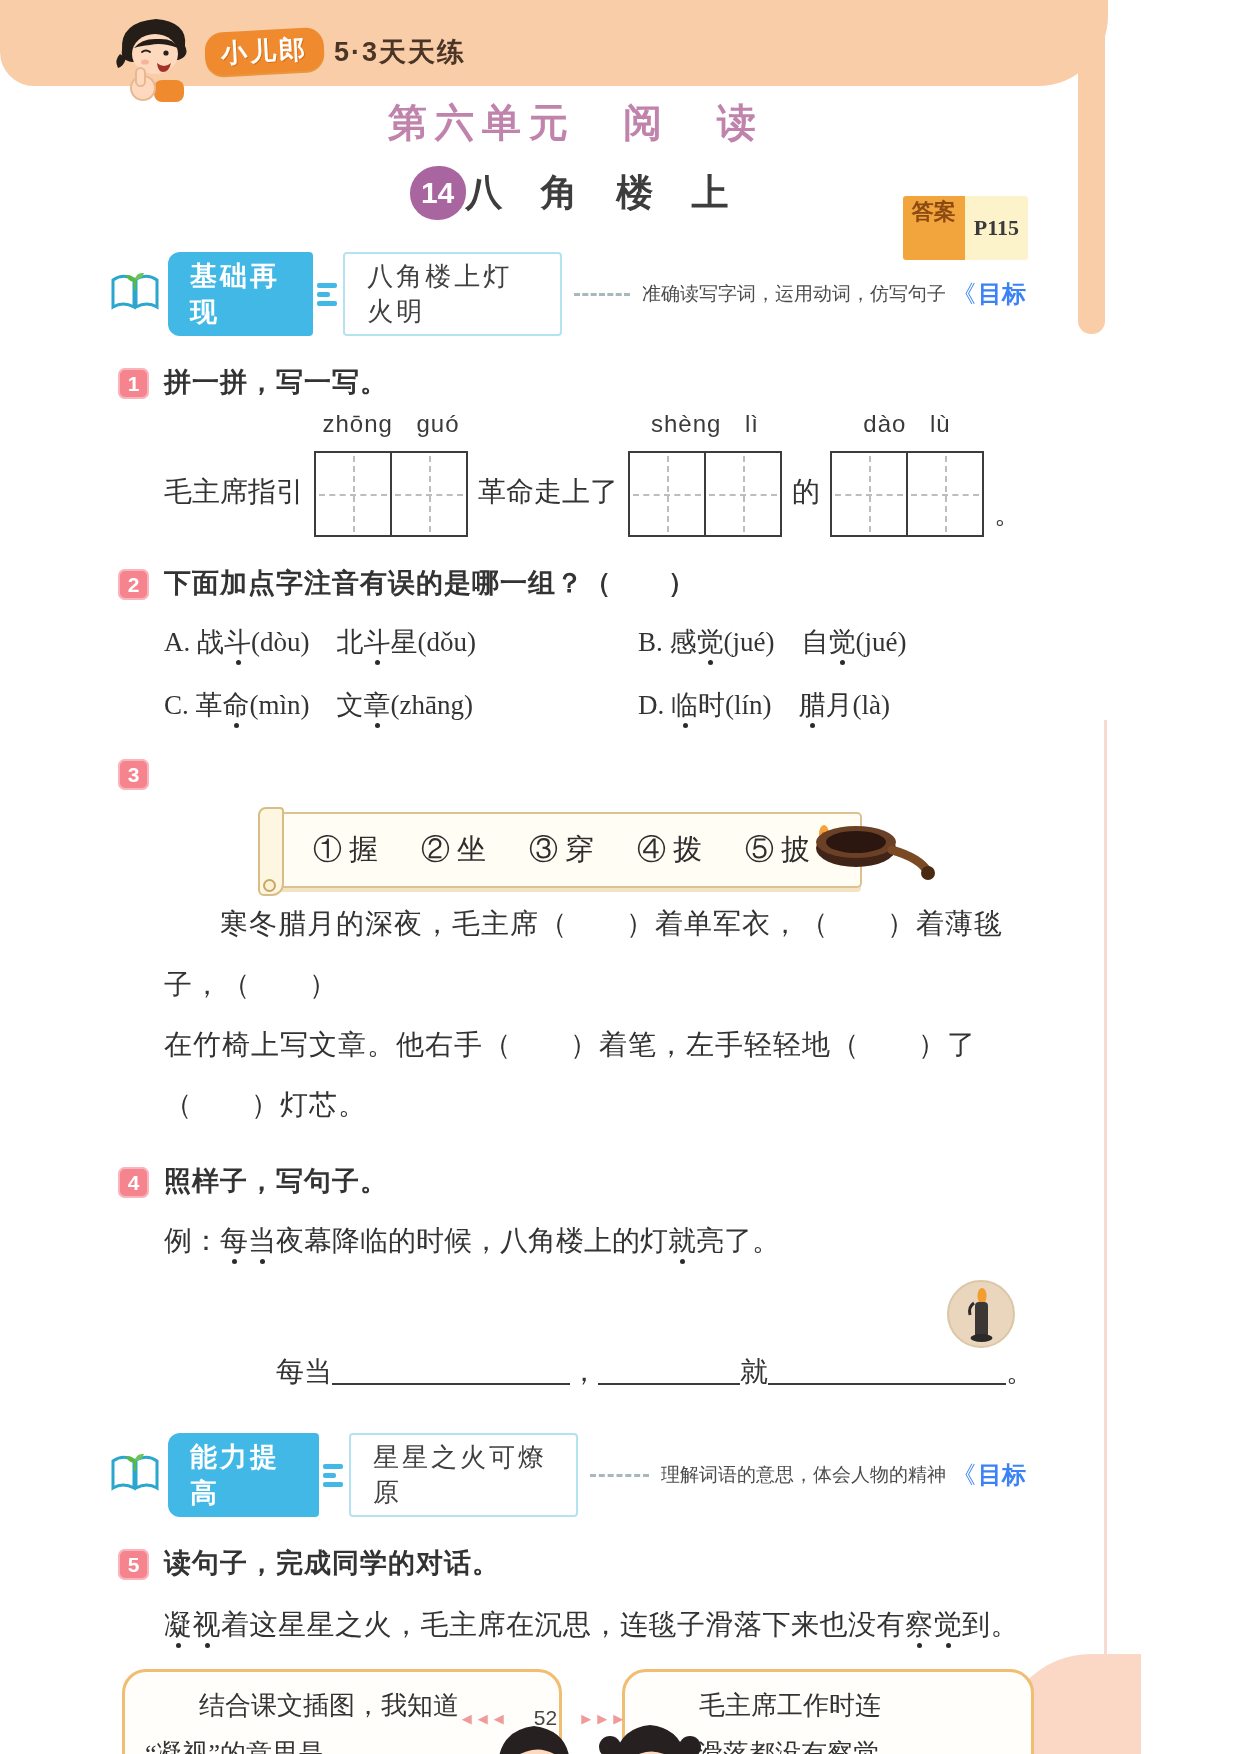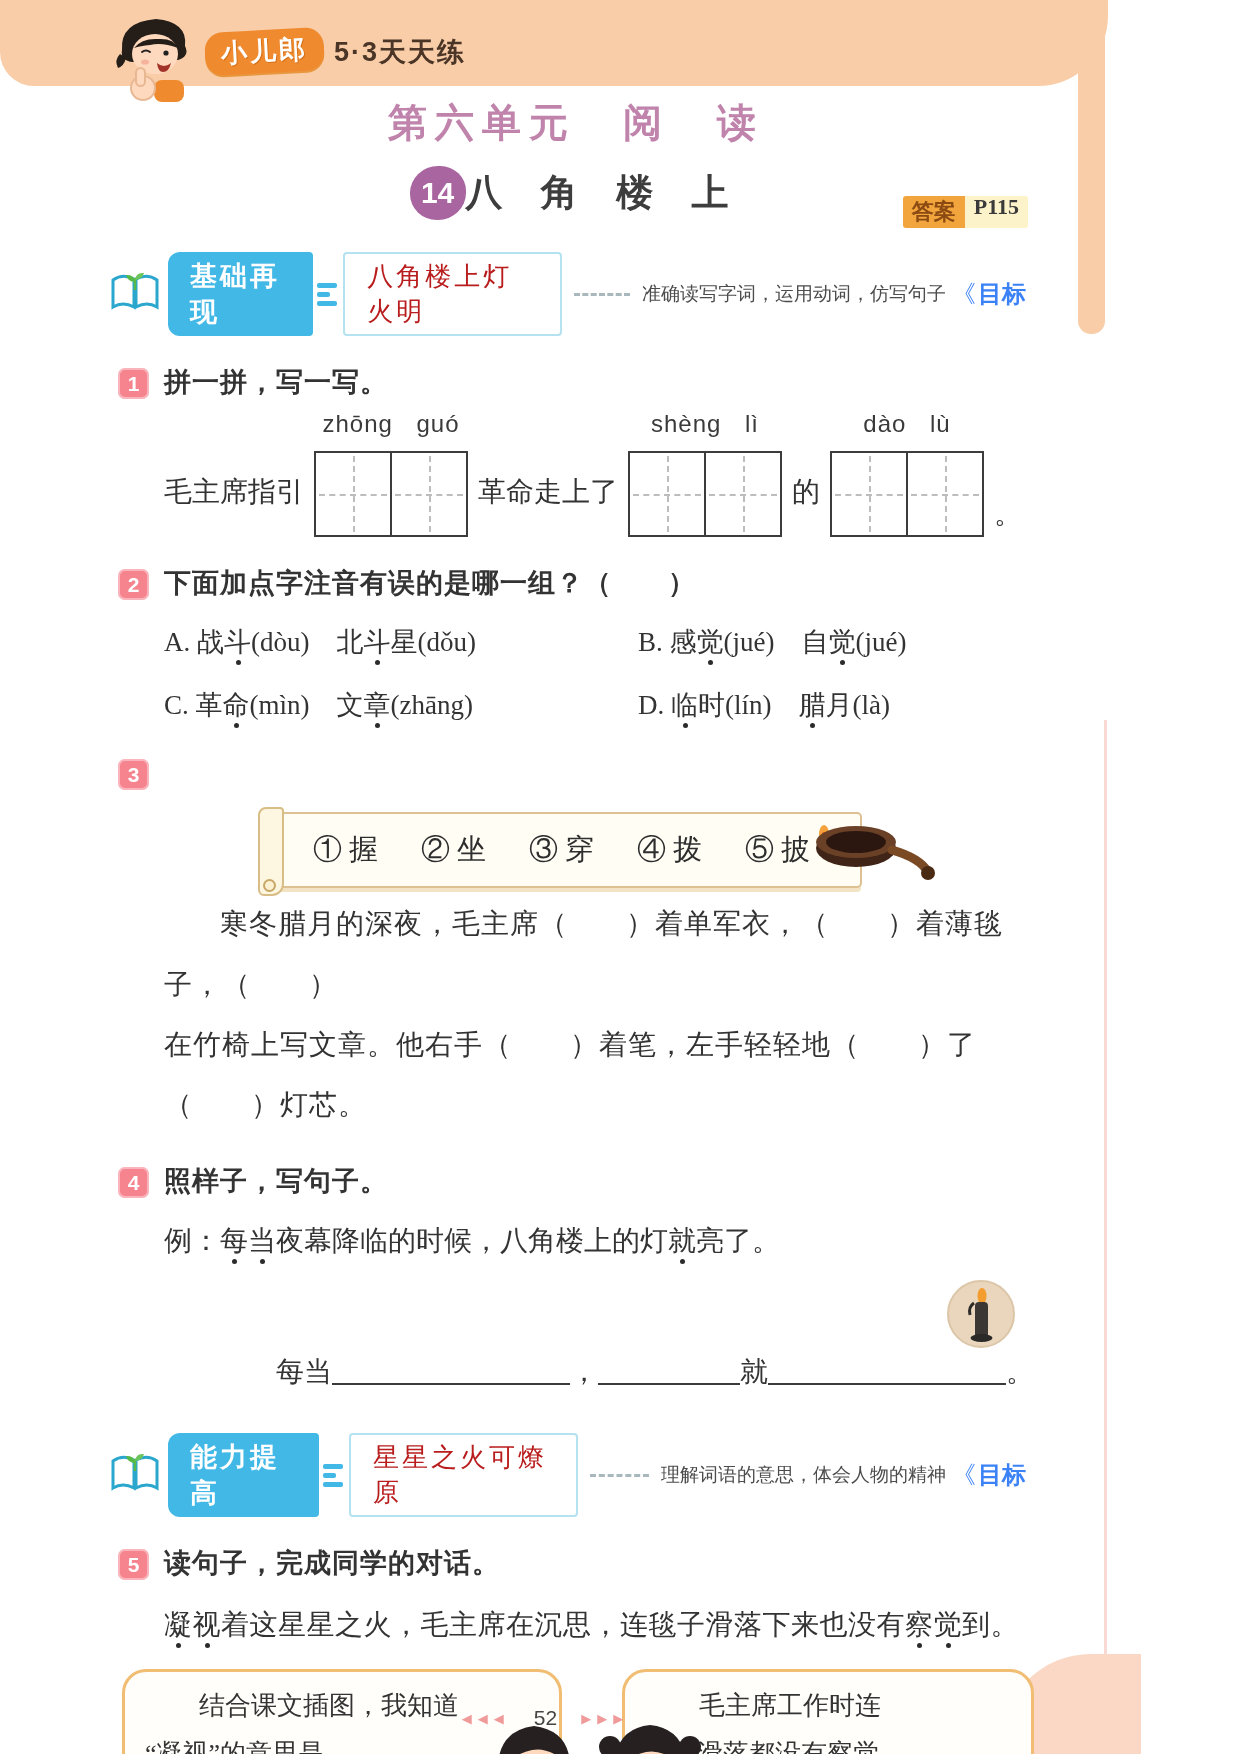--- a/index.html
+++ b/index.html
@@ -26,30 +26,30 @@
               font-family:"Liberation Sans","DejaVu Sans",sans-serif;}
   .lesson-row{position:relative;margin-top:16px;display:flex;justify-content:center;align-items:center;}
   .lesson-badge{width:56px;height:54px;background:#a965a0;color:#fff;border-radius:50% 46% 50% 48%;
                 display:flex;align-items:center;justify-content:center;font-size:30px;font-weight:bold;
                 font-family:"Liberation Sans","DejaVu Sans",sans-serif;}
   .lesson-title{font-size:37px;font-weight:bold;color:#3d3d3d;letter-spacing:14px;
                 font-family:"Liberation Sans","DejaVu Sans",sans-serif;}
   .answer-badge{position:absolute;right:6px;top:30px;display:flex;font-size:22px;line-height:1;}
   .answer-label{background:#f2a53d;color:#8a4a12;font-weight:bold;padding:5px 9px;border-radius:3px 0 0 3px;
                 font-family:"Liberation Sans","DejaVu Sans",sans-serif;}
-  .answer-page{background:#fdf3cb;color:#3a3a3a;font-weight:bold;padding:0 9px;border-radius:0 3px 3px 0;}
+  .answer-page{background:#fdf3cb;color:#3a3a3a;font-weight:bold;padding:21px 9px;border-radius:0 3px 3px 0;}
   
   .sec-head{display:flex;align-items:center;margin-top:32px;position:relative;left:-8px;}
   .sec-name{background:#42b8e6;color:#fff;font-size:27px;font-weight:bold;letter-spacing:3px;
             padding:6px 22px;border-radius:12px 4px 4px 12px;margin-left:8px;
             font-family:"Liberation Sans","DejaVu Sans",sans-serif;}
   .sec-deco{display:flex;flex-direction:column;gap:4px;margin:0 6px 0 4px;}
   .sec-deco i{display:block;height:5px;background:#42b8e6;border-radius:2px;}
   .sec-deco i:nth-child(1){width:20px;} .sec-deco i:nth-child(2){width:13px;} .sec-deco i:nth-child(3){width:20px;}
-  .sec-sub{border:2px solid #b5e2f1;color:#b91c1c;font-size:26px;letter-spacing:3px;background:#fff;
+  .sec-sub{border:2px solid #b5e2f1;color:#404040;font-size:26px;letter-spacing:3px;background:#fff;
            padding:5px 22px;border-radius:4px;font-family:"Liberation Sans","DejaVu Sans",sans-serif;}
   .sec-dash{width:66px;border-top:3px dashed #a8b8bc;margin:0 12px;}
   .sec-goal{font-size:19px;color:#4c4c4c;white-space:nowrap;
             font-family:"Liberation Sans","DejaVu Sans",sans-serif;}
   .goal-badge{color:#3b82f6;font-weight:bold;font-size:24px;margin-left:6px;white-space:nowrap;
               font-family:"Liberation Sans","DejaVu Sans",sans-serif;}
   .goal-badge::before{content:'《';font-weight:normal;margin-right:2px;}
   
   .q{display:flex;align-items:flex-start;gap:15px;margin-top:28px;}
   .qnum{flex:0 0 auto;width:31px;height:31px;margin-top:4px;background:#f5848e;border-radius:7px;

